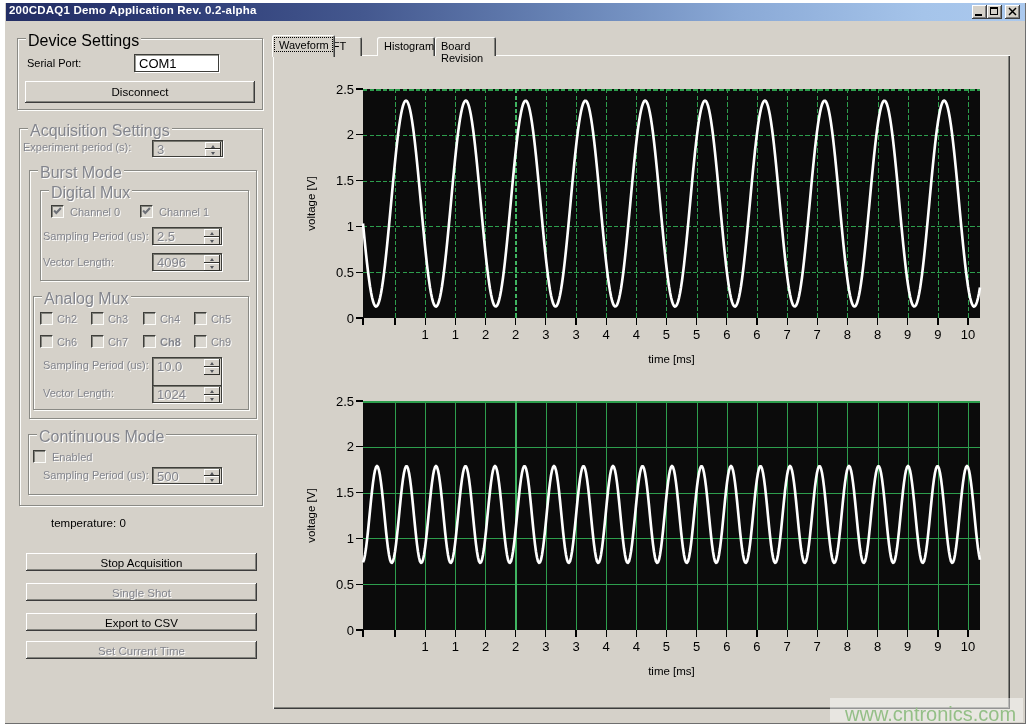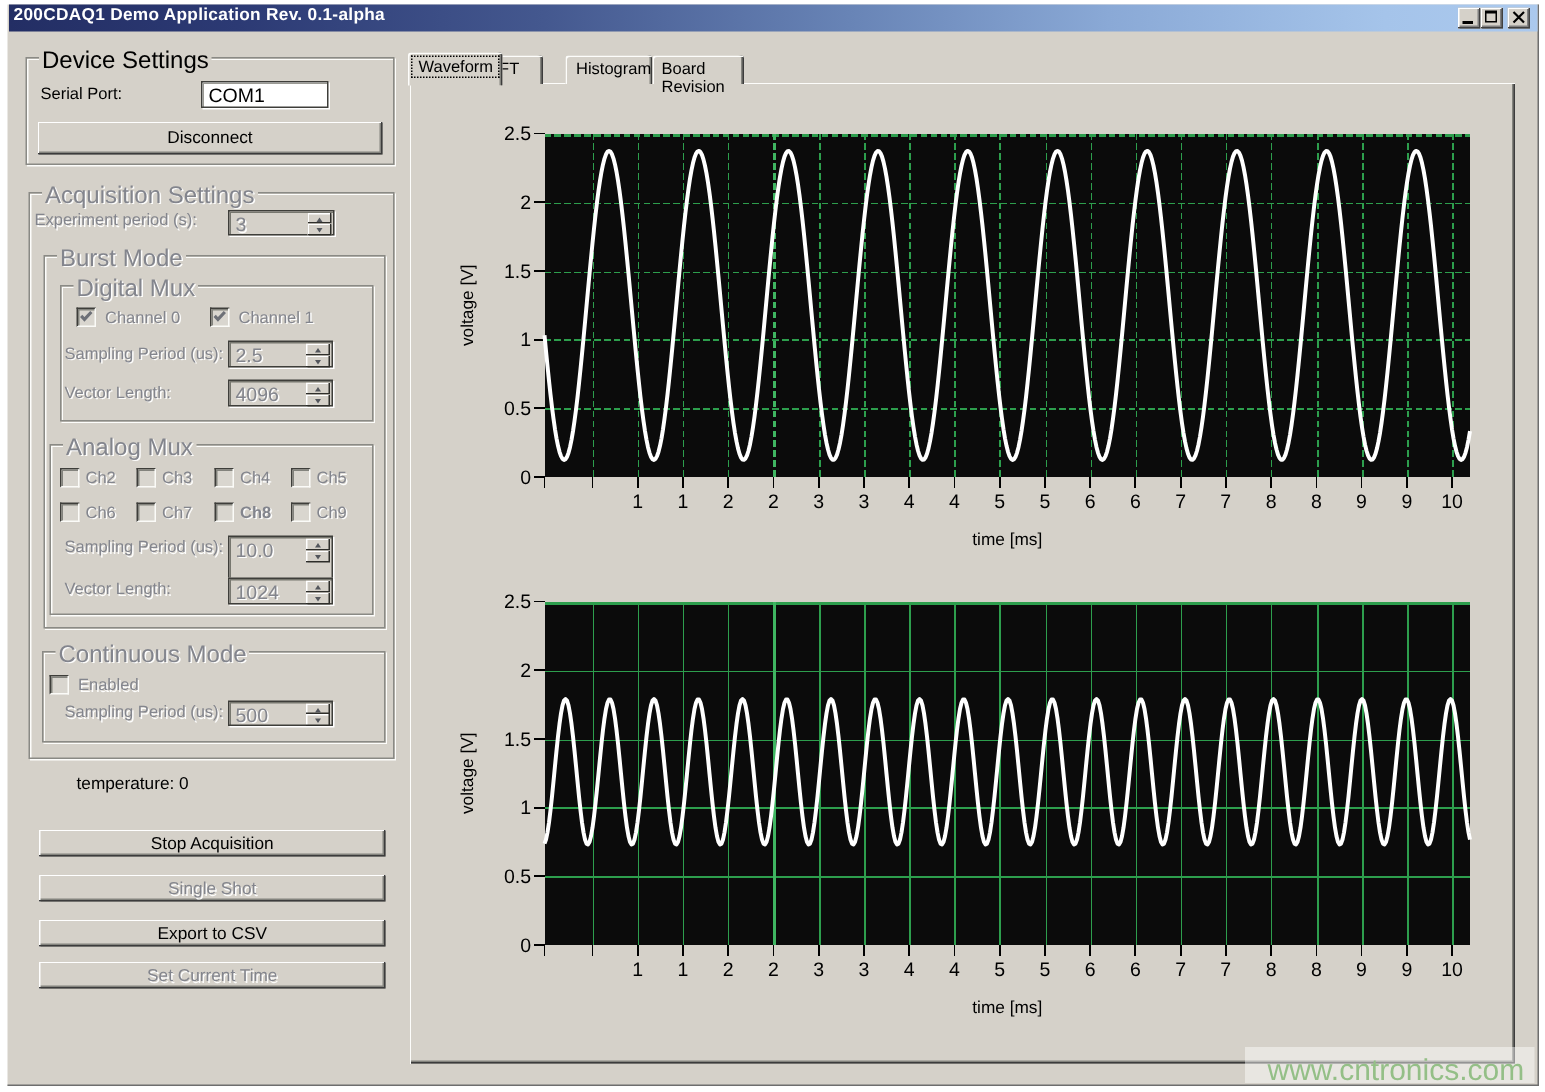--- a/index.html
+++ b/index.html
@@ -22,21 +22,21 @@
 .btn span{font-size:11.5px;line-height:18px;}
 .tabpanel{left:273px;top:55px;width:737px;height:654px;background:#d5d1c9;box-shadow:inset 1px 1px 0 #fdfdfb,inset -1px -1px 0 #3c3c3c,inset -2px -2px 0 #84847e;}
 .tab{background:#d5d1c9;box-shadow:inset 1px 1px 0 #fdfdfb,inset -1px 0 0 #3c3c3c,inset -2px 0 0 #84847e;border-top-left-radius:2px;border-top-right-radius:2px;}
 .tab span{font-size:11px;}
 .al{font-size:13px;fill:#000;font-family:"Liberation Sans",sans-serif;}
 .at{font-size:11.5px;fill:#000;font-family:"Liberation Sans",sans-serif;}
 </style></head>
 <body>
 <div class="ab win"></div>
 <div class="ab tbar"></div>
-<span class="ab ttext">200CDAQ1 Demo Application Rev. 0.1-alpha</span>
+<span class="ab ttext">200CDAQ1 Demo Application Rev. 0.2-alpha</span>
 <div class="ab wbtn" style="left:972px;">
     <div class="ab" style="left:3px;top:9px;width:7px;height:2px;background:#000;"></div>
   </div>
 <div class="ab wbtn" style="left:987px;">
     <div class="ab" style="left:3px;top:2px;width:8px;height:8px;border:1px solid #000;border-top-width:2px;background:transparent;"></div>
   </div>
 <div class="ab wbtn" style="left:1005px;">
     <svg width="13" height="12" style="position:absolute;left:1px;top:1px;">
       <path d="M3 2 L10 9 M10 2 L3 9" stroke="#000" stroke-width="1.45"></path>
     </svg>

